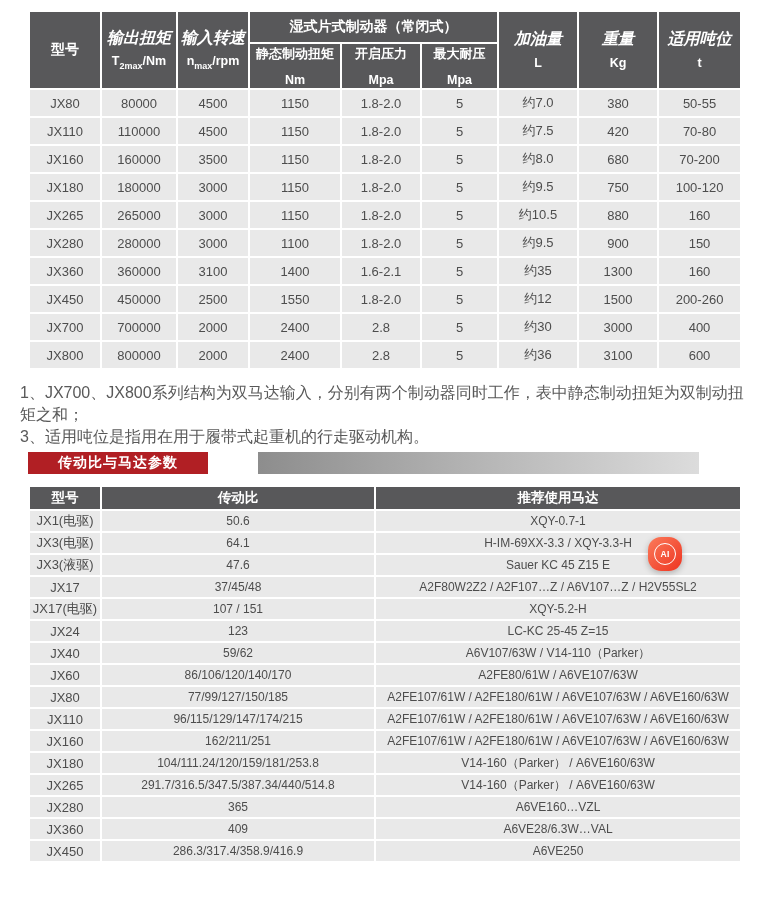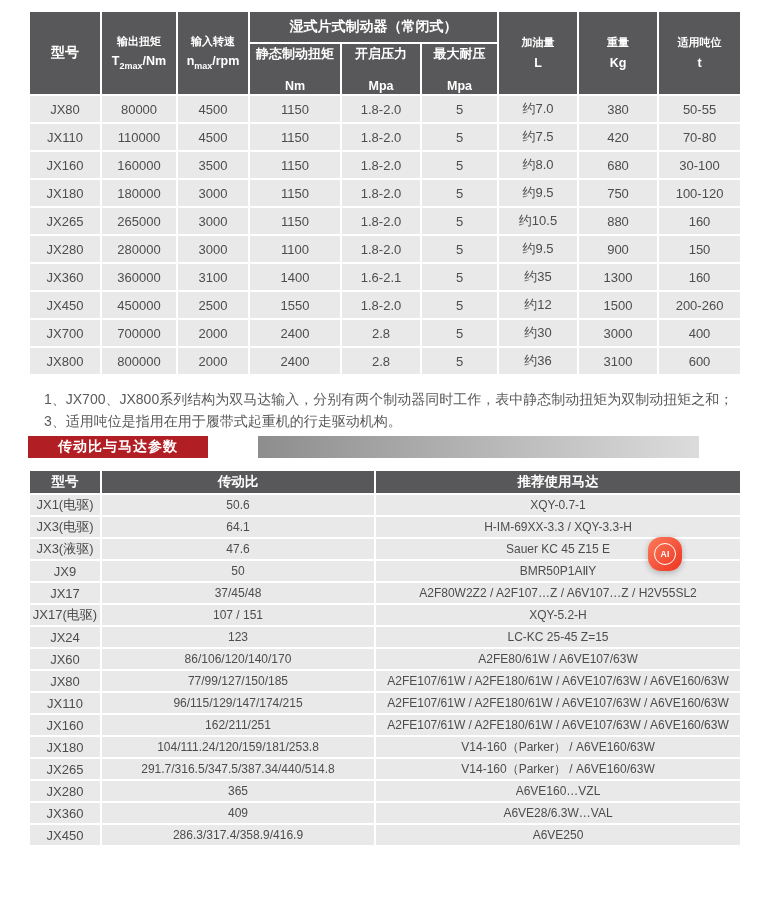--- a/index.html
+++ b/index.html
@@ -10,29 +10,29 @@
   table{border-collapse:collapse;table-layout:fixed;}
   th,td{border:2px solid #fff;text-align:center;vertical-align:middle;overflow:hidden;white-space:nowrap;}
   thead th{background:#58585a;color:#fff;font-weight:bold;}
   tbody td{background:#e9e9e9;color:#4d4d4d;}
 
   
   .spec-table{width:712px;margin:10px 27px 0 28px;}
   .spec-table thead tr:first-child th{height:28px;font-size:14px;}
   .spec-table thead tr:last-child th{height:40px;font-size:13px;}
   .spec-table thead th.two-line{line-height:1.15;}
-  .spec-table thead .h-label{font-size:11px;margin-bottom:7px;}
+  .spec-table thead .h-label{font-size:16px;margin-bottom:7px;font-style:italic;}
   .spec-table thead .h-unit{font-size:12.5px;font-weight:600;}
   .spec-table thead .h-unit sub{font-size:9px;text-align:center;}
   .spec-table thead .sub-label{font-size:13px;}
-  .spec-table thead .sub-unit{font-size:12.5px;margin-top:16px;}
+  .spec-table thead .sub-unit{font-size:12.5px;margin-top:10px;}
   .spec-table tbody td{height:24px;font-size:13px;}
 
   
-  .notes{margin:12px 20px 0 44px;color:#595959;font-size:14px;line-height:22px;}
+  .notes{margin:12px 20px 0 20px;color:#595959;font-size:16px;line-height:22px;}
 
   
   .banner{display:flex;align-items:center;margin:4px 0 0 28px;height:22px;gap:40px;}
   .banner-label{width:180px;height:22px;background:#b11f24;color:#fff;font-size:14px;font-weight:bold;letter-spacing:1px;display:flex;align-items:center;justify-content:center;}
   .banner-bar{width:441px;height:22px;margin-left:10px;background:linear-gradient(90deg,#8d8d8d 0%,#b9b9b9 55%,#dcdcdc 100%);}
 
   
   .ratio-table{width:712px;margin:11px 27px 0 28px;}
   .ratio-table thead th{height:20px;font-size:13.5px;}
   .ratio-table tbody td{height:18px;font-size:12px;}
@@ -129,21 +129,21 @@
         </tr>
         <tr>
           <td>JX160</td>
           <td>160000</td>
           <td>3500</td>
           <td>1150</td>
           <td>1.8-2.0</td>
           <td>5</td>
           <td>约8.0</td>
           <td>680</td>
-          <td>30-100</td>
+          <td>70-200</td>
         </tr>
         <tr>
           <td>JX180</td>
           <td>180000</td>
           <td>3000</td>
           <td>1150</td>
           <td>1.8-2.0</td>
           <td>5</td>
           <td>约9.5</td>
           <td>750</td>
@@ -251,38 +251,38 @@
           <td>JX3(电驱)</td>
           <td>64.1</td>
           <td>H-IM-69XX-3.3 / XQY-3.3-H</td>
         </tr>
         <tr>
           <td>JX3(液驱)</td>
           <td>47.6</td>
           <td>Sauer KC 45 Z15 E</td>
         </tr>
         <tr>
-          <td>JX9</td>
-          <td>50</td>
-          <td>BMR50P1AⅡY</td>
-        </tr>
-        <tr>
           <td>JX17</td>
           <td>37/45/48</td>
           <td>A2F80W2Z2 / A2F107…Z / A6V107…Z / H2V55SL2</td>
         </tr>
         <tr>
           <td>JX17(电驱)</td>
           <td>107 / 151</td>
           <td>XQY-5.2-H</td>
         </tr>
         <tr>
           <td>JX24</td>
           <td>123</td>
           <td>LC-KC 25-45 Z=15</td>
+        </tr>
+        <tr>
+          <td>JX40</td>
+          <td>59/62</td>
+          <td>A6V107/63W / V14-110（Parker）</td>
         </tr>
         <tr>
           <td>JX60</td>
           <td>86/106/120/140/170</td>
           <td>A2FE80/61W / A6VE107/63W</td>
         </tr>
         <tr>
           <td>JX80</td>
           <td>77/99/127/150/185</td>
           <td>A2FE107/61W / A2FE180/61W / A6VE107/63W / A6VE160/63W</td>

